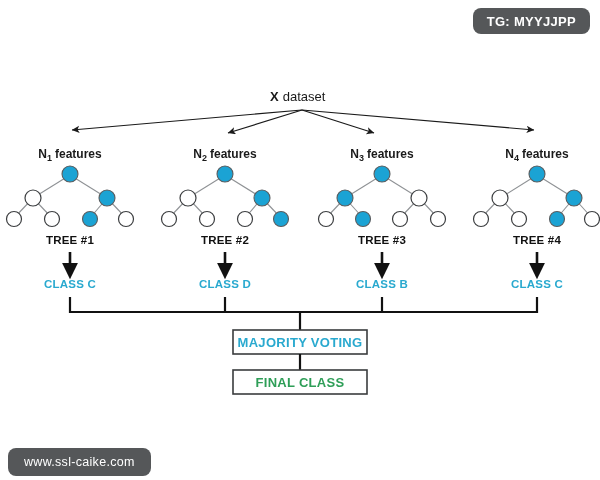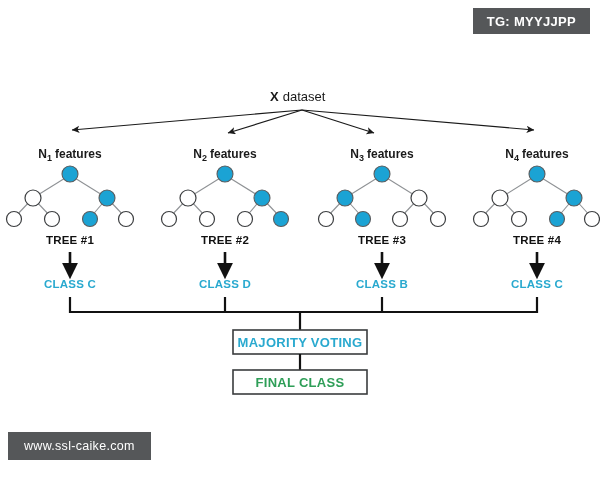--- a/index.html
+++ b/index.html
@@ -21,32 +21,33 @@
   
   .watermark {
     position: absolute;
     background: #555759;
     color: #ffffff;
     font-family: "Liberation Sans", sans-serif;
     display: flex;
     align-items: center;
     justify-content: center;
     letter-spacing: 0.3px;
+    border-radius: 8px;
   }
   #tg-watermark {
     top: 8px;
     right: 10px;
     height: 26px;
     padding: 0 14px;
     font-size: 13px;
     font-weight: 600;
   }
   #site-watermark {
     left: 8px;
-    bottom: 20px;
+    bottom: 4px;
     height: 28px;
     padding: 0 16px;
     font-size: 12.5px;
     font-weight: 400;
   }
 
   
   #diagram {
     position: absolute;
     left: 0;

